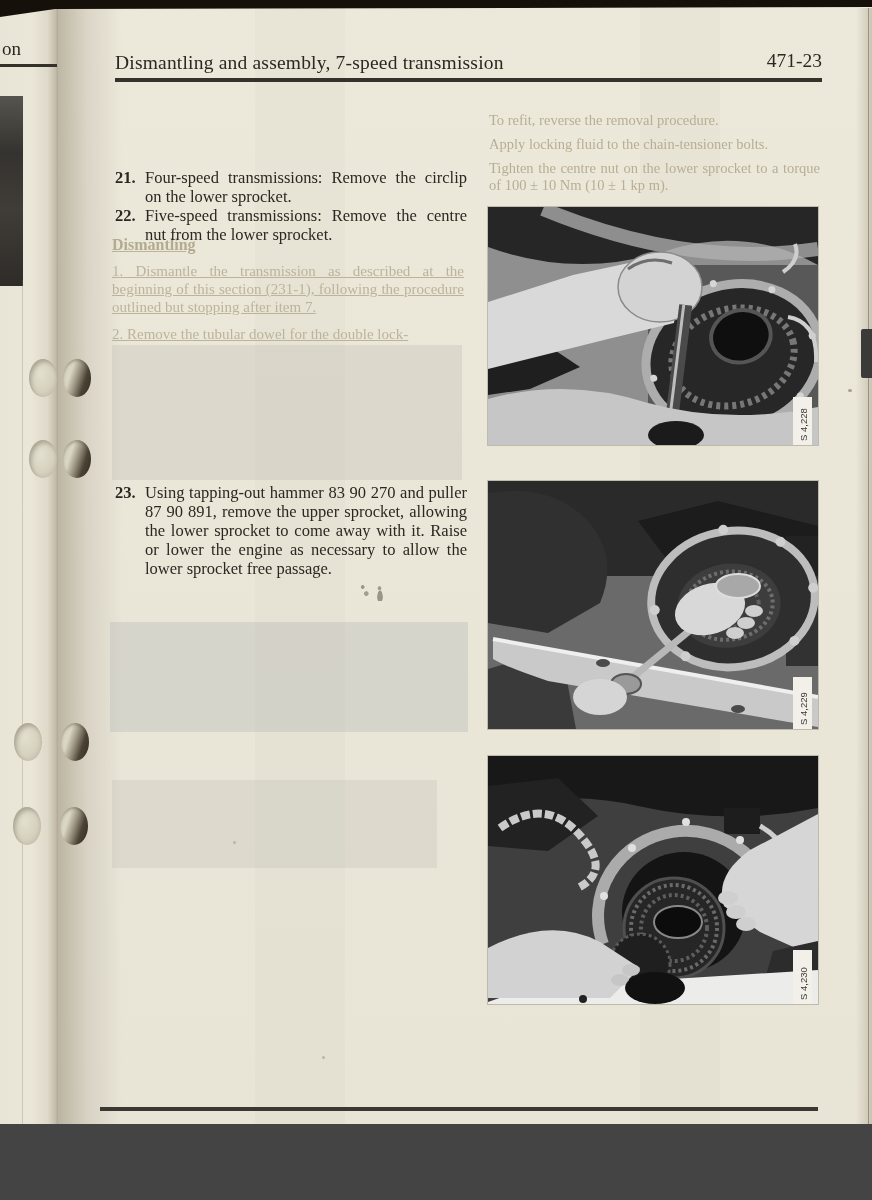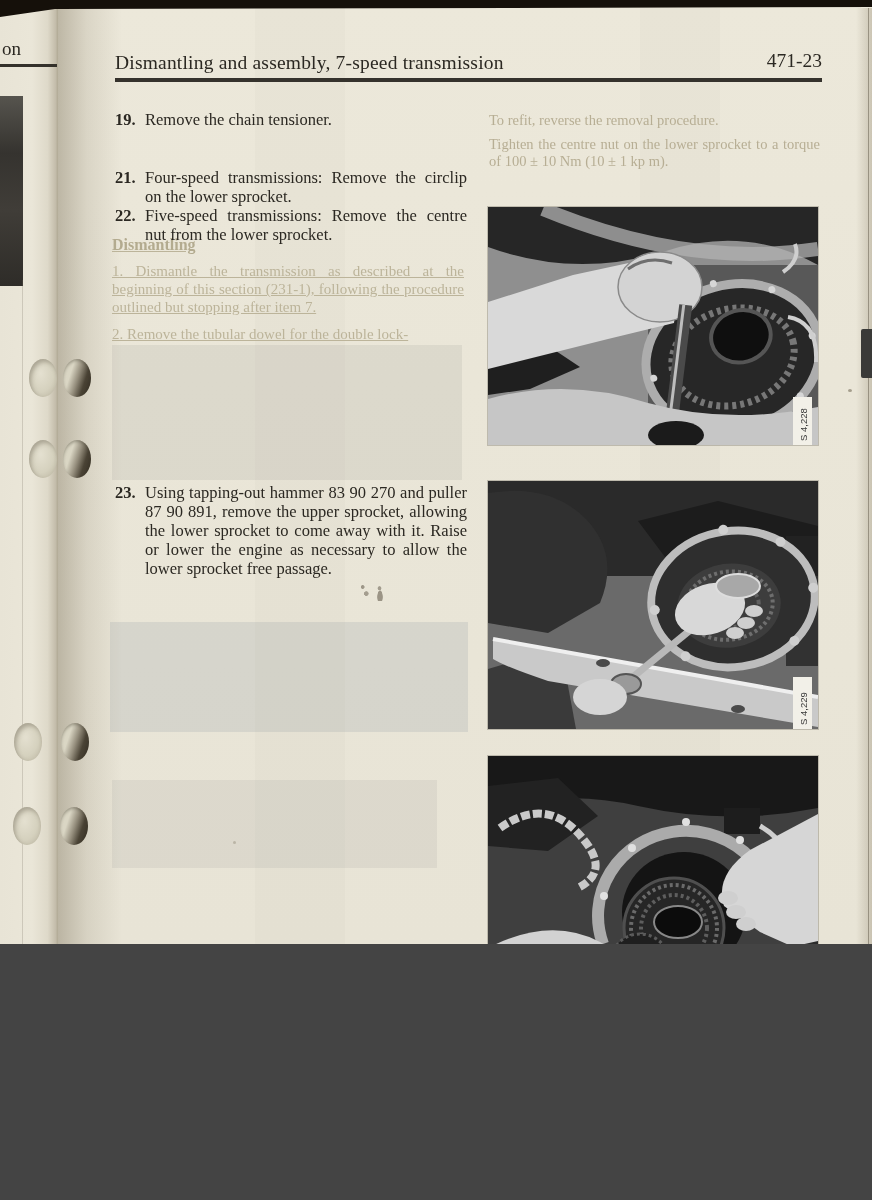--- a/index.html
+++ b/index.html
@@ -1,16 +1,16 @@
 <!DOCTYPE html>
 <html><head>
 <meta charset="utf-8">
 <style>
   html,body{margin:0;padding:0;background:#444;}
-  .scan{position:relative;width:872px;height:944px;overflow:hidden;
+  .scan{position:relative;width:872px;height:1124px;overflow:hidden;
         background:
           linear-gradient(180deg,#ece8da 0%,#eae6d8 40%,#e8e4d6 100%);
         font-family:"Liberation Serif", serif;color:#2b2822;}
   .abs{position:absolute;}
 
   
   .top-strip{left:0;top:0;width:872px;height:18px;background:#15100a;
              clip-path:polygon(0 0,872px 0,872px 7px,55px 9px,0 17px);}
   .bottom-strip{left:0;top:1193px;width:872px;height:7px;
              background:linear-gradient(90deg,#4a544c 0 8%,#2a2e28 8% 20%,#555e54 20% 30%,#23261f 30% 45%,#3c453c 45% 60%,#14160f 60% 75%,#434c42 75% 90%,#20231b 90% 100%);}
@@ -117,36 +117,33 @@
   <div class="abs hole hole-dark" style="left:61px;top:723px;"></div>
   <div class="abs hole hole-light" style="left:13px;top:807px;"></div>
   <div class="abs hole hole-dark" style="left:60px;top:807px;"></div>
 
   <div class="abs hdr-title">Dismantling and assembly, 7-speed transmission</div>
   <div class="abs hdr-num">471-23</div>
   <div class="abs hdr-rule"></div>
 
   <div class="abs ghost ghost-right">
     <div class="gl">To refit, reverse the removal procedure.</div>
+    <div class="gl">Apply locking fluid to the chain-tensioner bolts.</div>
     <div class="gp">Tighten the centre nut on the lower sprocket to a torque of 100 ± 10 Nm (10 ± 1 kp m).</div>
   </div>
 
   <div class="abs ghost ghost-left">
     <div class="gh">Dismantling</div>
     <div class="gi">1.  Dismantle the transmission as described at the beginning of this section (231-1), following the procedure outlined but stopping after item 7.</div>
     <div class="gi">2.  Remove the tubular dowel for the double lock-</div>
   </div>
   <div class="abs ghost-block gb1"></div>
   <div class="abs ghost-block gb2"></div>
   <div class="abs ghost-block gb3"></div>
 
-  <div class="step" style="top:110px;">
-    <span class="num">19.</span>
-    <span class="txt">Remove the chain tensioner.</span>
-  </div>
   <div class="step" style="top:168px;">
     <span class="num">21.</span>
     <span class="txt">Four-speed transmissions: Remove the circlip on the lower sprocket.</span>
   </div>
   <div class="step" style="top:206px;">
     <span class="num">22.</span>
     <span class="txt">Five-speed transmissions: Remove the centre nut from the lower sprocket.</span>
   </div>
   <div class="step" style="top:483px;">
     <span class="num">23.</span>

